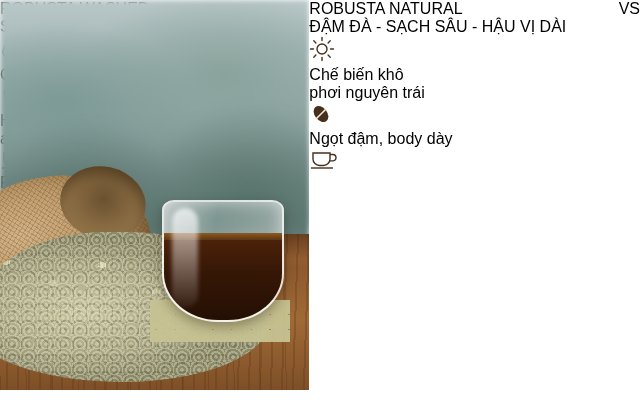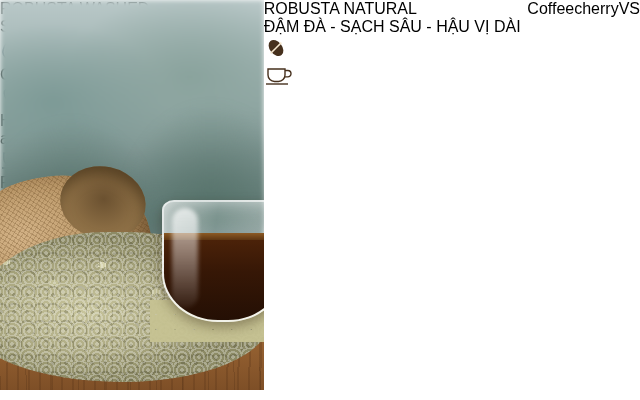--- a/index.html
+++ b/index.html
@@ -423,53 +423,68 @@
 
     <div class="washR"></div>
 
     <div class="content">
       <div class="title r">ROBUSTA NATURAL</div>
       <div class="ribbonWrap">
         <div class="ribbon r">ĐẬM ĐÀ - SẠCH SÂU - HẬU VỊ DÀI</div>
       </div>
 
       <div class="features">
+        <div class="feat">
+          <div class="ficon">
+            <svg width="26" height="26" viewBox="0 0 26 26">
+                <circle cx="13" cy="13" r="5" fill="none" stroke="#46301d" stroke-width="1.4"></circle>
+                <g stroke="#46301d" stroke-width="1.4" stroke-linecap="round">
+                  <path d="M13 1.5v3"></path>
+                  <path d="M13 21.5v3"></path>
+                  <path d="M1.5 13h3"></path>
+                  <path d="M21.5 13h3"></path>
+                  <path d="M4.8 4.8l2.1 2.1"></path>
+                  <path d="M19.1 19.1l2.1 2.1"></path>
+                  <path d="M21.2 4.8l-2.1 2.1"></path>
+                  <path d="M6.9 19.1l-2.1 2.1"></path>
+                </g>
+              </svg>
+          </div>
+          <div class="ftext">
+            <div>Chế biến khô</div>
+            <div>phơi nguyên trái</div>
+          </div>
+        </div>
 
         <div class="feat">
           <div class="ficon">
             <svg width="24" height="24" viewBox="0 0 24 24">
                 <ellipse cx="12" cy="12" rx="6.2" ry="9" transform="rotate(-38 12 12)" fill="#46301d"></ellipse>
                 <path d="M6.6 17.4 C10 14 14 10 17.4 6.6" fill="none" stroke="#f7e8cf" stroke-width="1.5"></path>
               </svg>
           </div>
           <div class="ftext">
+            <div>Ngọt đậm, body dày</div>
           </div>
         </div>
 
         <div class="feat clipR">
           <div class="ficon">
             <svg width="30" height="22" viewBox="0 0 30 22">
                 <path d="M4 5 h17 v6 a6.5 6.5 0 0 1 -6.5 6.5 h-4 A6.5 6.5 0 0 1 4 11 Z" fill="none" stroke="#46301d" stroke-width="1.4"></path>
                 <path d="M21 6.5 h2.8 a3.2 3.2 0 0 1 0 6.4 H21" fill="none" stroke="#46301d" stroke-width="1.4"></path>
                 <path d="M2 20 h22" stroke="#46301d" stroke-width="1.4" fill="none"></path>
               </svg>
           </div>
           <div class="ftext">
           </div>
         </div>
       </div>
     </div>
   </div>
 
   <div class="divider"></div>
 
-  <div class="logo">
-    <div class="bean">
-      <div class="crack"></div>
-      <div class="gloss"></div>
-    </div>
-    <div class="wordmark">Coffeecherry</div>
-  </div>
 
   <div class="vs">VS</div>
 </div>
 
 <div class="bottombar"></div>
 
 </body></html>

